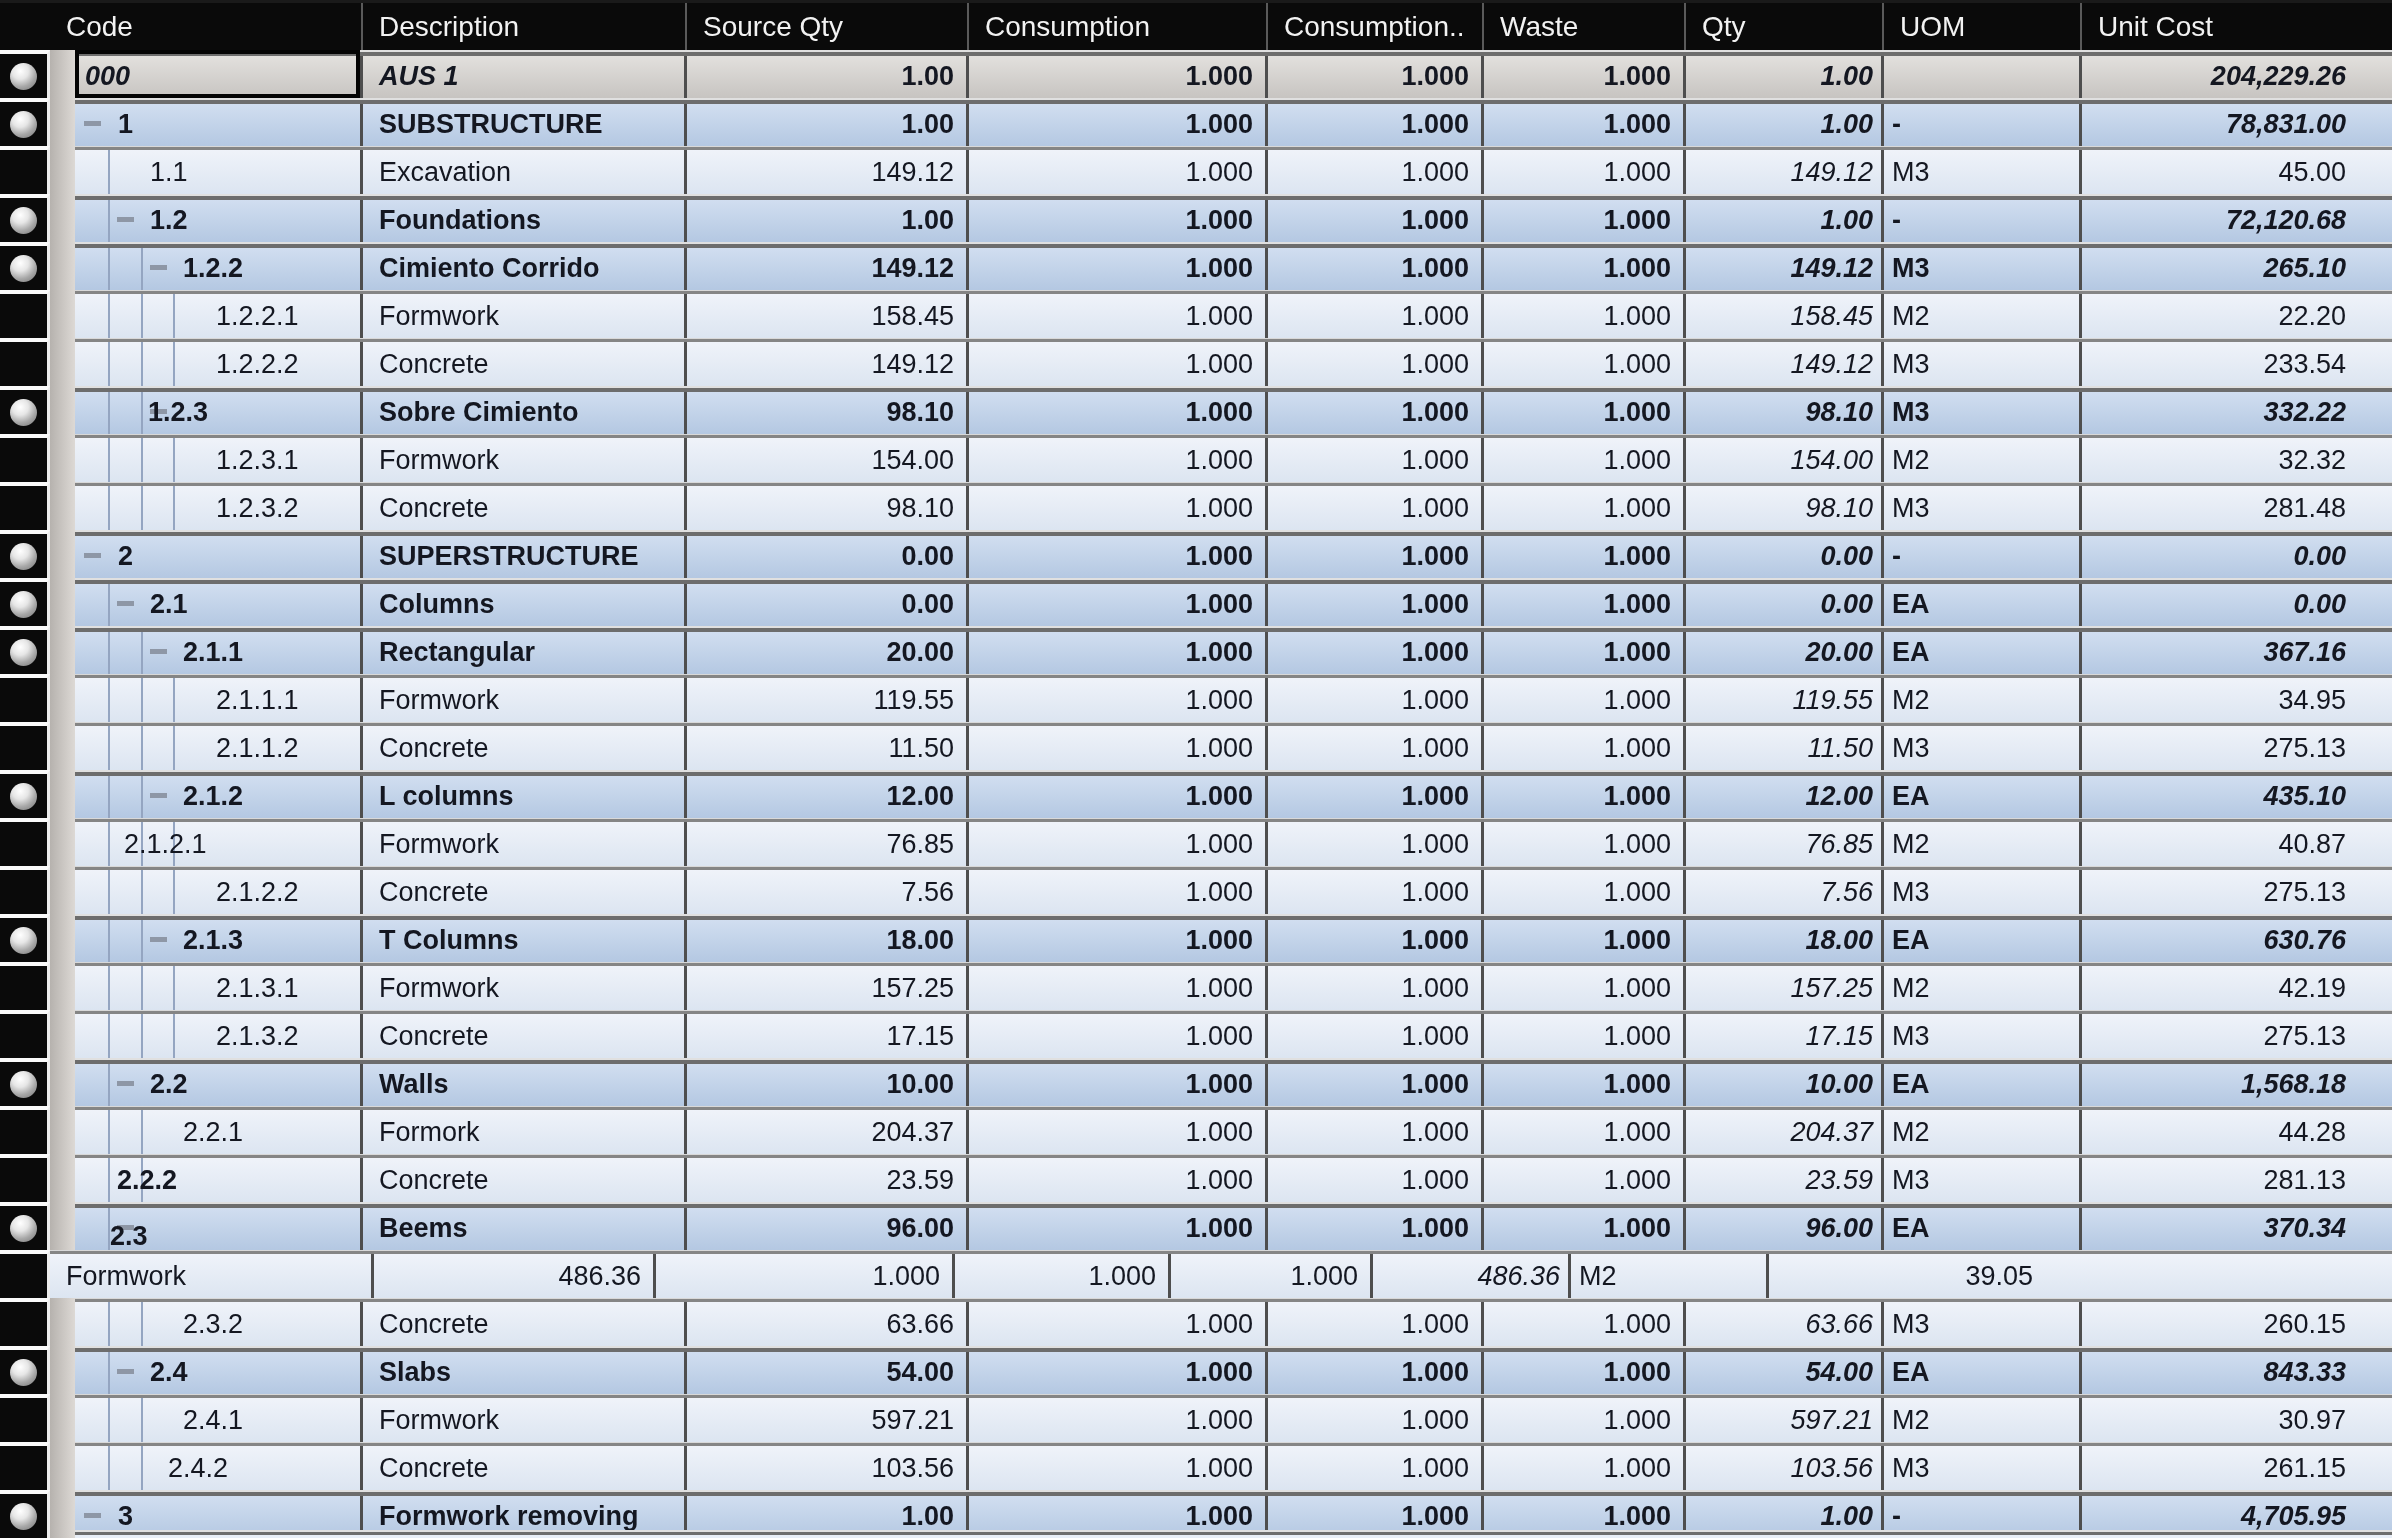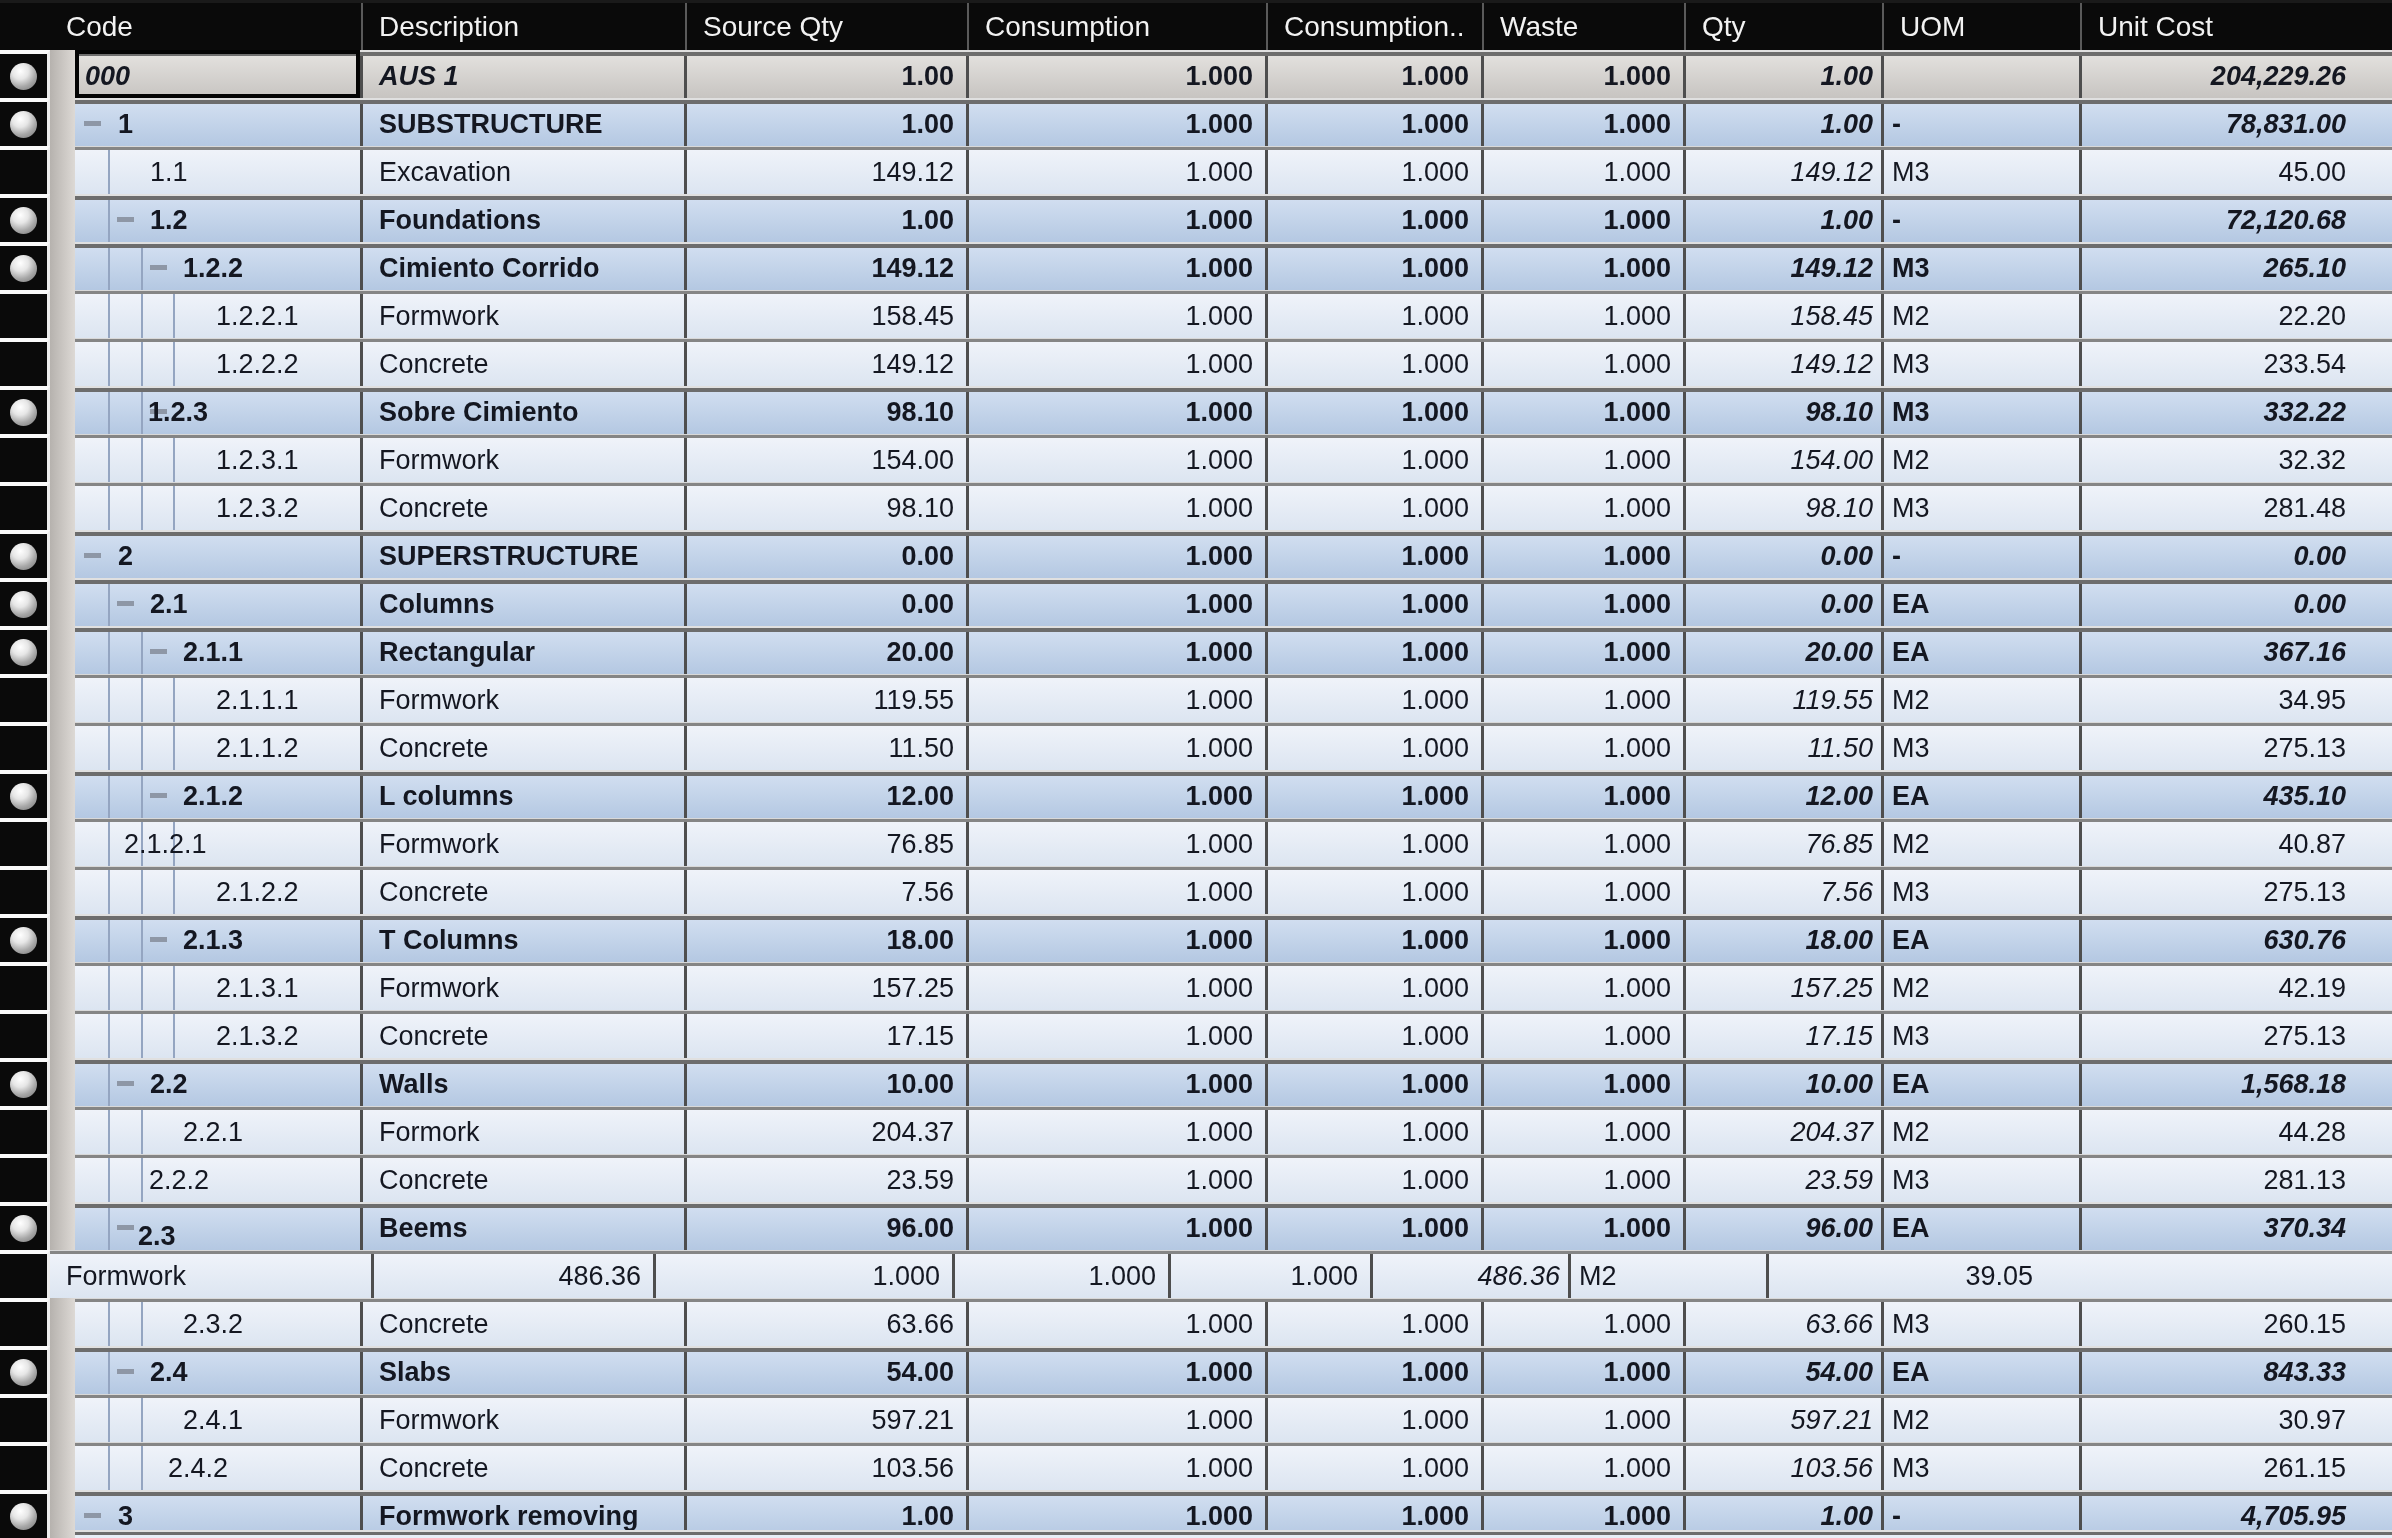--- a/index.html
+++ b/index.html
@@ -903,21 +903,21 @@
           <span>44.28</span>
         </div>
       </div>
       <div class="row leaf">
         <div class="sep"></div>
         <div class="gutter"></div>
         <div class="cell c-code wc0">
           <div class="tline" style="left: 58px;"></div>
           <div class="tline" style="left: 91px;"></div>
           <div class="gray-strip"></div>
-          <span class="t-code" style="padding-left: 99px;">2.2.2</span>
+          <span class="t-code" style="padding-left: 67px; font-weight: bold;">2.2.2</span>
         </div>
         <div class="cell c-desc wc1">
           <span>Concrete</span>
         </div>
         <div class="cell num wc2">
           <span>23.59</span>
         </div>
         <div class="cell num wc3">
           <span>1.000</span>
         </div>
@@ -939,21 +939,21 @@
       </div>
       <div class="row group">
         <div class="sep"></div>
         <div class="gutter">
           <span class="sphere"></span>
         </div>
         <div class="cell c-code wc0">
           <div class="tline" style="left: 58px;"></div>
           <div class="gray-strip"></div>
           <span class="minus" style="left: 67px;"></span>
-          <span class="t-code" style="padding-left: 88px; margin-top: 16px;">2.3</span>
+          <span class="t-code" style="padding-left: 60px; margin-top: 16px;">2.3</span>
         </div>
         <div class="cell c-desc wc1">
           <span>Beems</span>
         </div>
         <div class="cell num wc2">
           <span>96.00</span>
         </div>
         <div class="cell num wc3">
           <span>1.000</span>
         </div>

